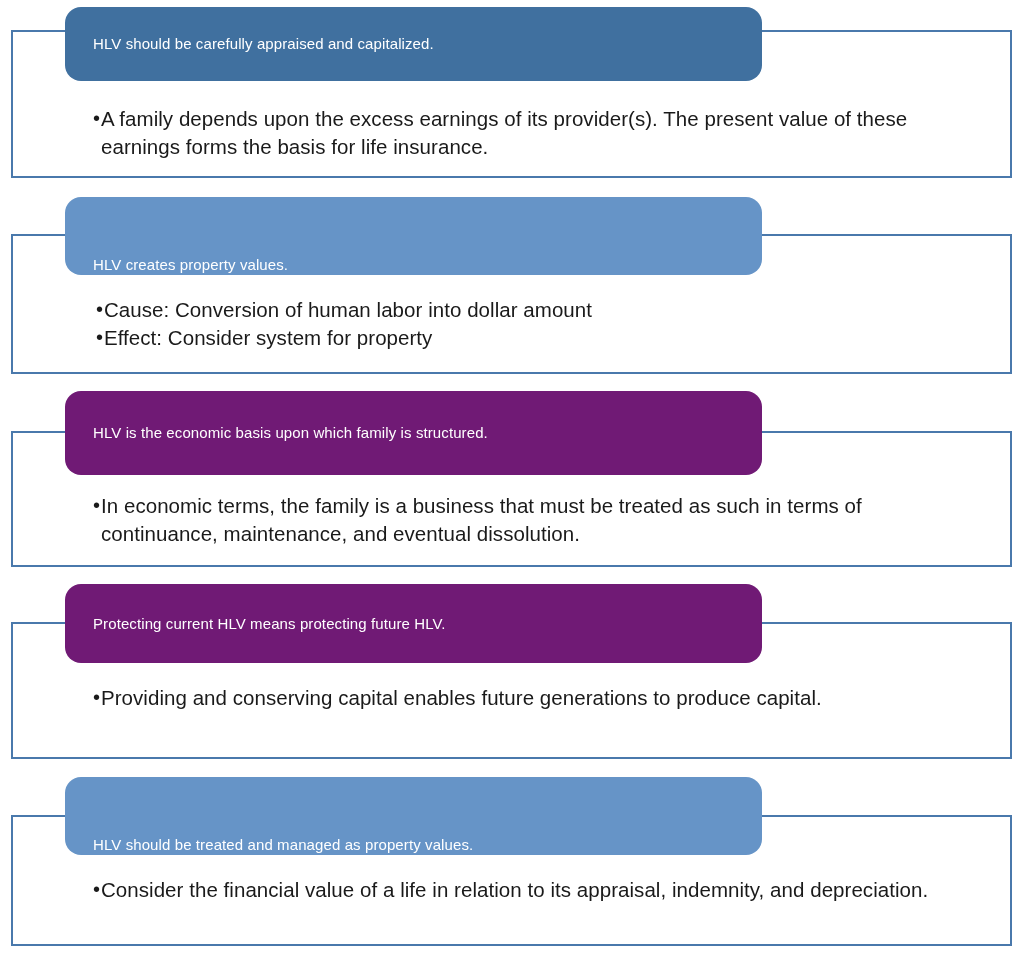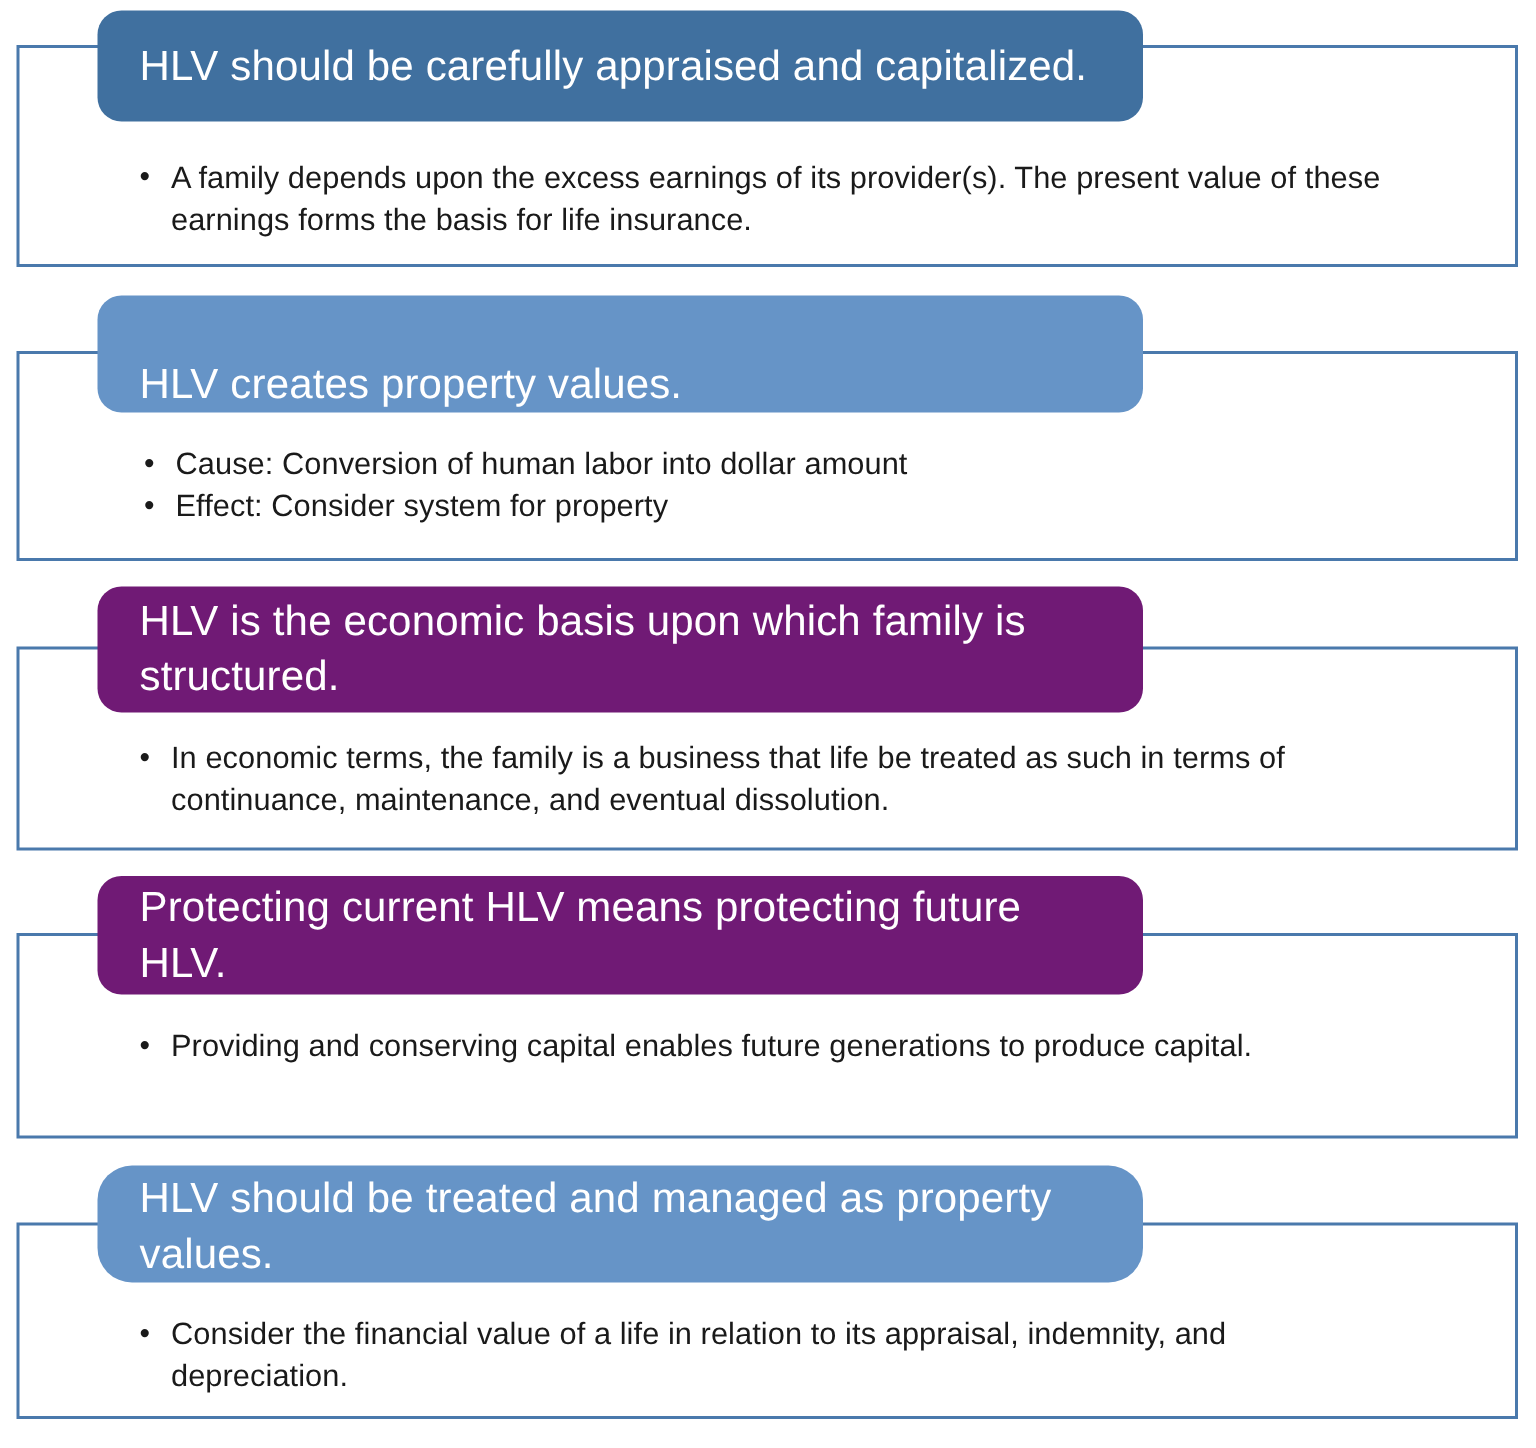--- a/index.html
+++ b/index.html
@@ -44,21 +44,21 @@
   .group-pill {
     position: absolute;
     left: 65px;
     width: 697px;               
     box-sizing: border-box;
     border-radius: 16px;
     color: #ffffff;
     display: flex;
     align-items: center;
     padding: 0 0 0 28px;
-    font-size: 28px;
+    font-size: 15px;
     line-height: 1.32;
     letter-spacing: 0.1px;
     z-index: 3;
   }
   .group-pill .pill-text {
     display: block;
     padding-right: 18px;
   }
 
   
@@ -82,21 +82,21 @@
     left: 0;
     top: 0;
     width: 17px;
     text-align: left;
     font-size: 20px;
     line-height: 1.38;
     color: #1a1a1a;
   }
   .bullet-row .bullet-text {
     display: block;
-    margin-left: 21px;
+    margin-left: 8px;
   }
 
   
   .indent-a { padding-left: 93px; padding-right: 60px; }
   .indent-b { padding-left: 96px; padding-right: 60px; }
 
   
   .tone-dark   { background: #40709f; }
   .tone-mid    { background: #6694c7; align-items: flex-end; }
   .tone-light  { background: #701a75; }
@@ -134,39 +134,39 @@
       </div>
     </div>
     <div class="group" style="top: 0px;">
       <div class="group-box" style="top: 431px; height: 136px; border-color: rgb(74, 121, 172);"></div>
       <div class="group-pill tone-light" style="top: 391px; height: 84px;">
         <span class="pill-text">HLV is the economic basis upon which family is structured.</span>
       </div>
       <div class="group-bullets indent-a" style="top: 492px;">
         <div class="bullet-row">
           <span class="bullet-dot">•</span>
-          <span class="bullet-text">In economic terms, the family is a business that life be treated as such in terms of continuance, maintenance, and eventual dissolution.</span>
+          <span class="bullet-text">In economic terms, the family is a business that must be treated as such in terms of continuance, maintenance, and eventual dissolution.</span>
         </div>
       </div>
     </div>
     <div class="group" style="top: 0px;">
       <div class="group-box" style="top: 622px; height: 137px; border-color: rgb(74, 121, 172);"></div>
       <div class="group-pill tone-light" style="top: 584px; height: 79px;">
         <span class="pill-text">Protecting current HLV means protecting future HLV.</span>
       </div>
       <div class="group-bullets indent-a" style="top: 684px;">
         <div class="bullet-row">
           <span class="bullet-dot">•</span>
           <span class="bullet-text">Providing and conserving capital enables future generations to produce capital.</span>
         </div>
       </div>
     </div>
     <div class="group" style="top: 0px;">
       <div class="group-box" style="top: 815px; height: 131px; border-color: rgb(74, 121, 172);"></div>
-      <div class="group-pill tone-mid" style="top: 777px; height: 78px; border-radius: 23px;">
+      <div class="group-pill tone-mid" style="top: 777px; height: 78px;">
         <span class="pill-text">HLV should be treated and managed as property values.</span>
       </div>
       <div class="group-bullets indent-a" style="top: 876px;">
         <div class="bullet-row">
           <span class="bullet-dot">•</span>
           <span class="bullet-text">Consider the financial value of a life in relation to its appraisal, indemnity, and depreciation.</span>
         </div>
       </div>
     </div>
   </div>

